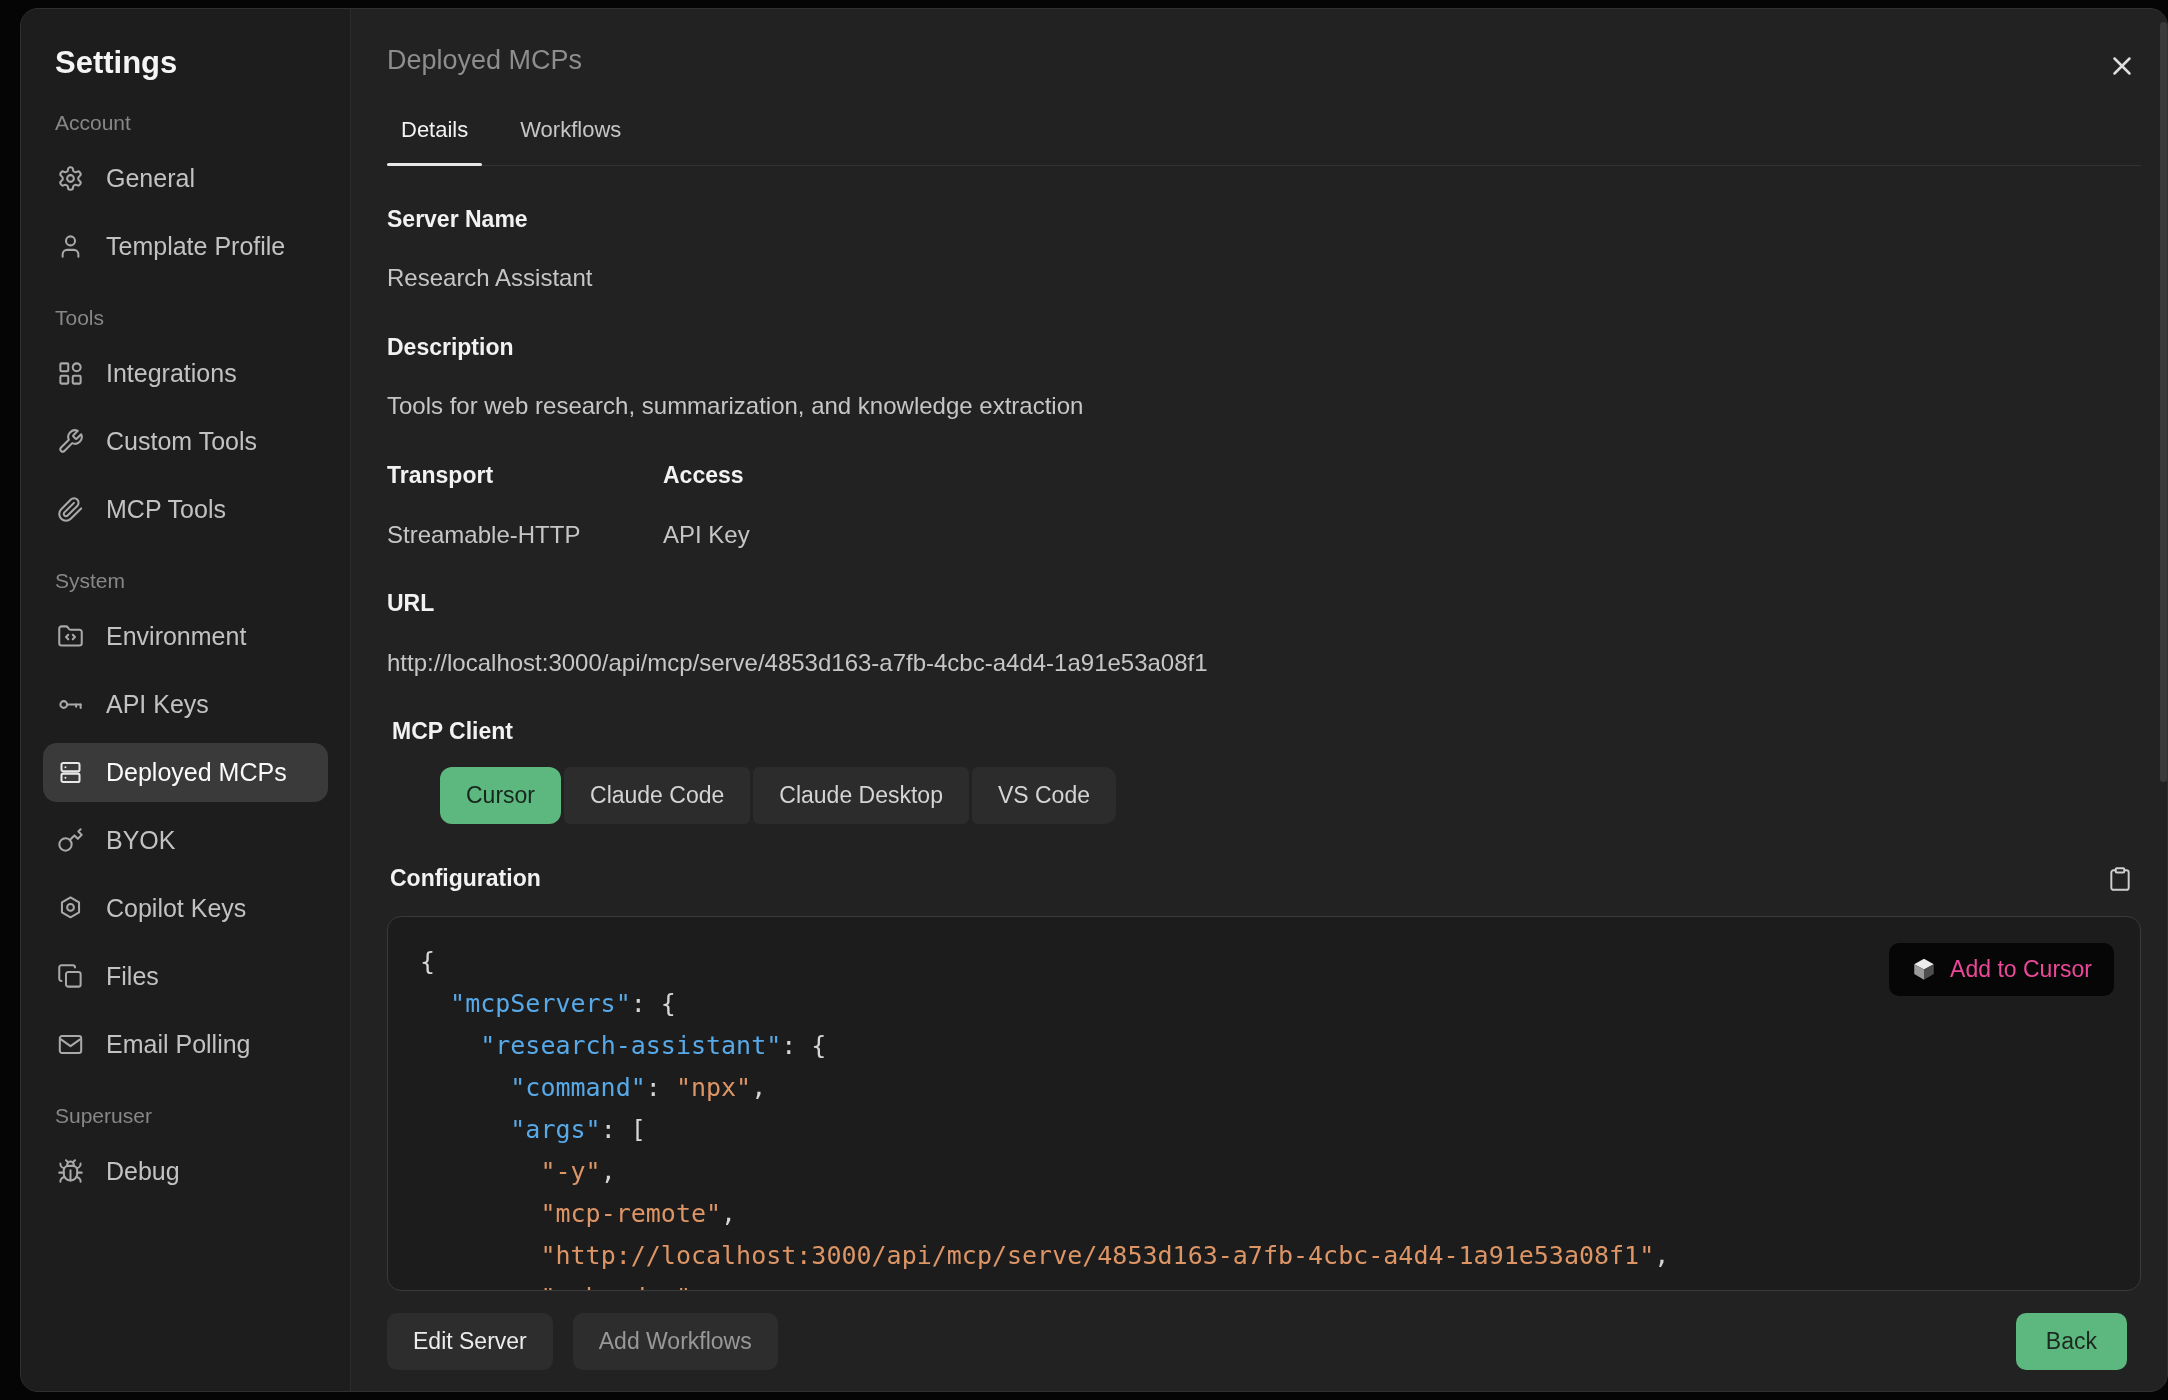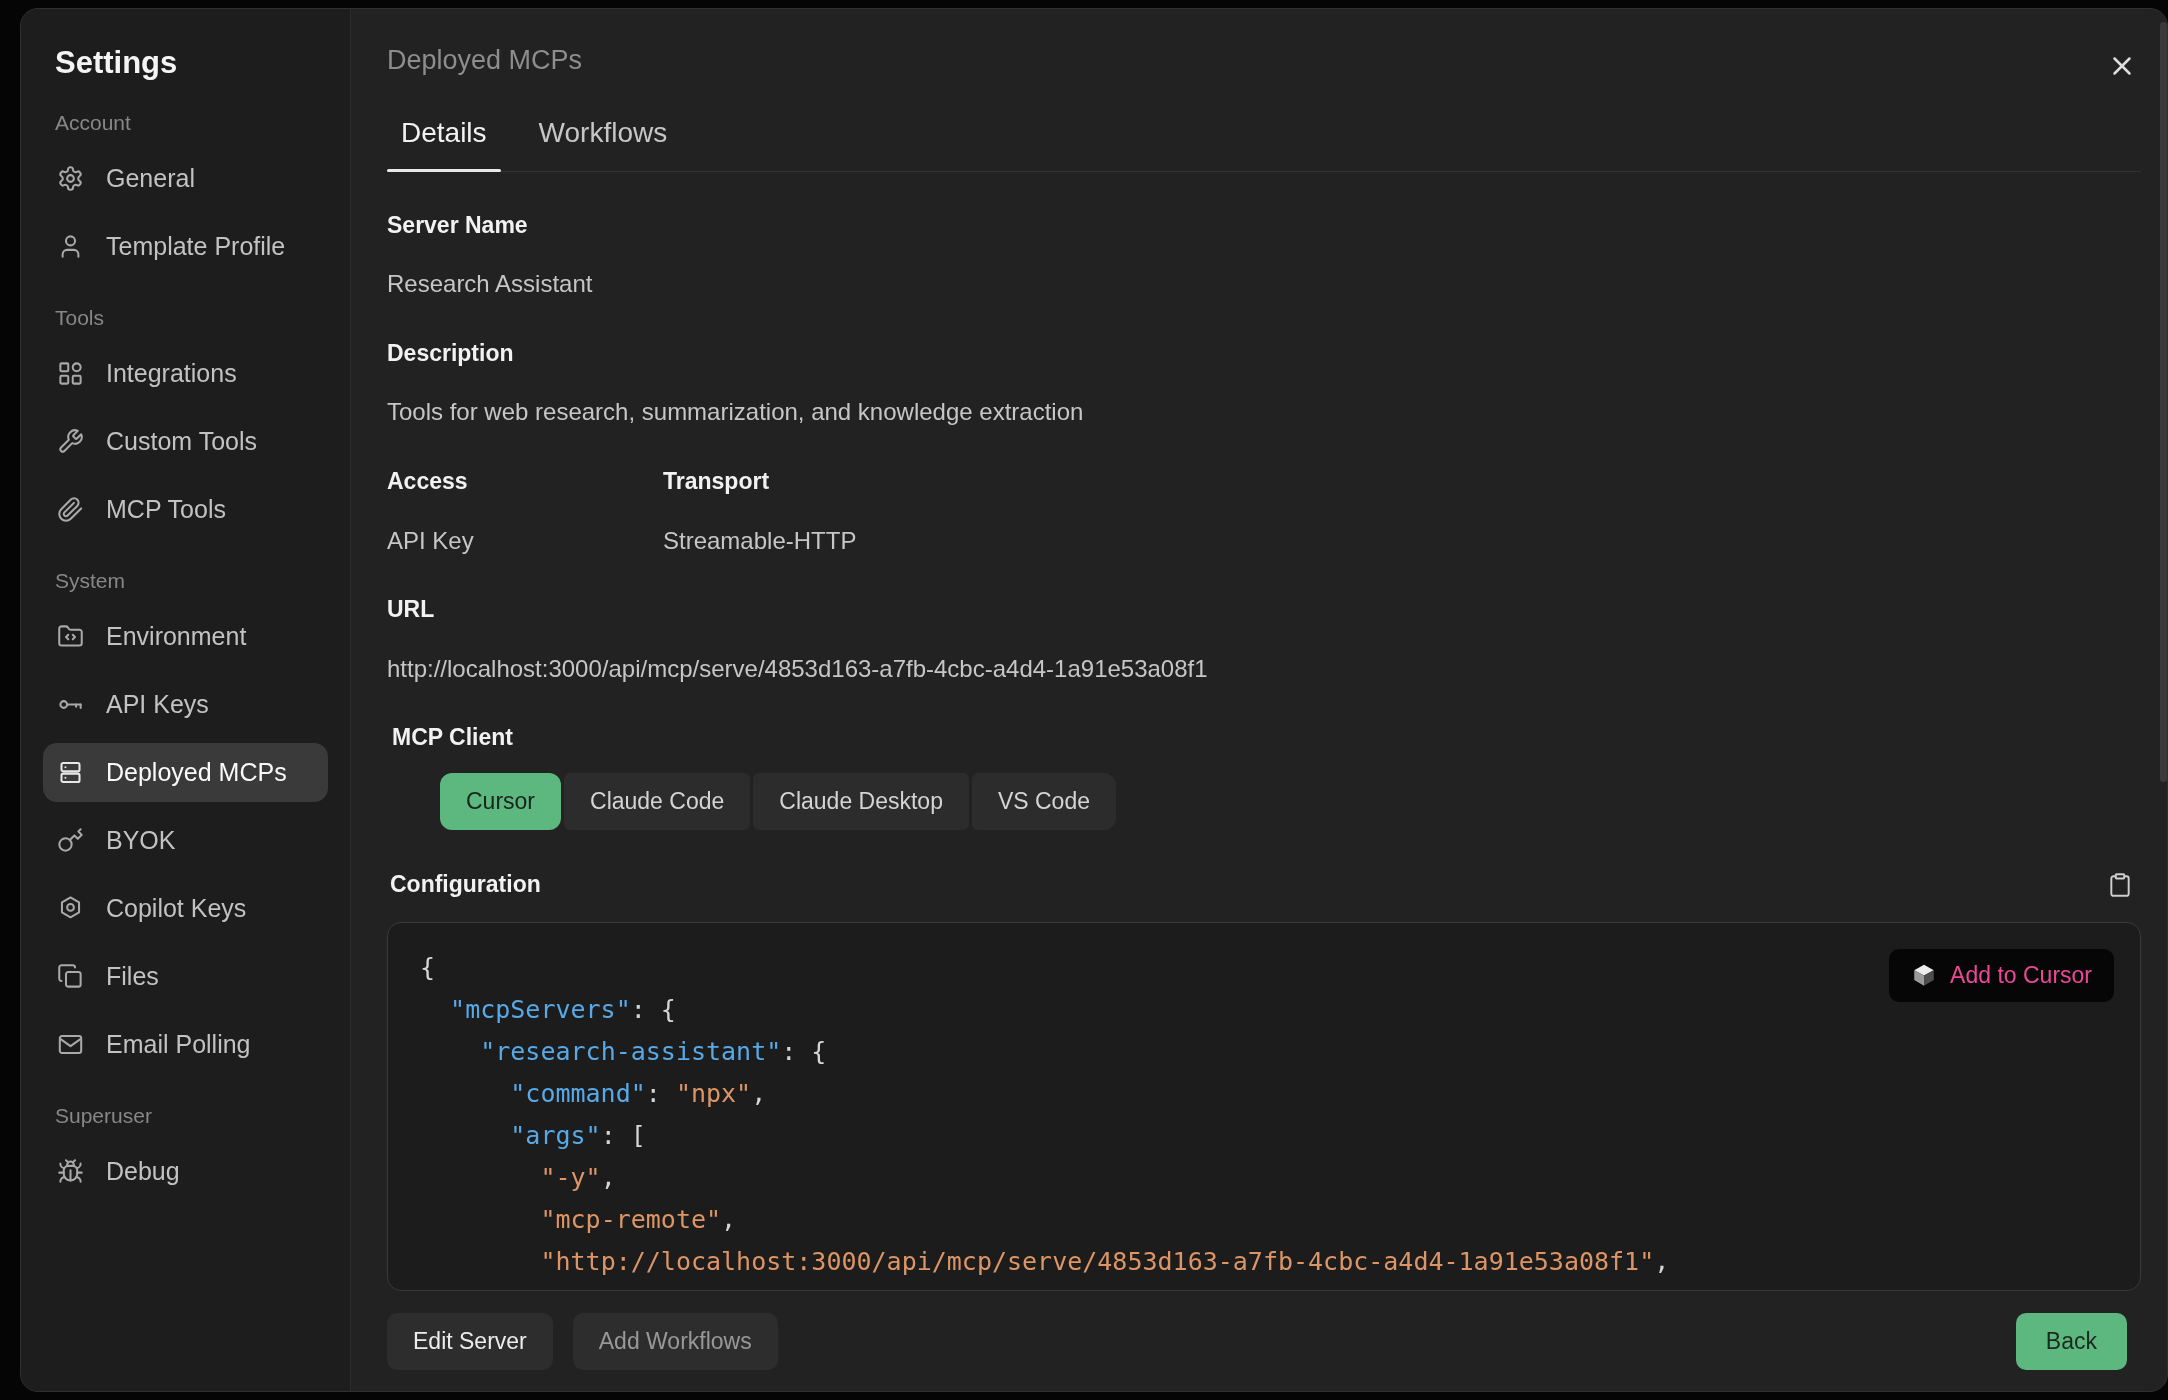--- a/index.html
+++ b/index.html
@@ -37,21 +37,21 @@
   .sb-item.selected .icon { color:#e8e8e8; }
 
   
   .main { flex:1; display:flex; flex-direction:column; padding:0 26px 0 36px; min-width:0; }
   .main-header { display:flex; justify-content:space-between; align-items:flex-start; padding-top:36px; }
   .main-title { font-size:27px; font-weight:500; color:#8d8d8d; }
   .close-btn { color:#dedede; padding:4px; margin-top:2px; }
   .close-btn svg { width:30px; height:30px; }
 
   .tabs { display:flex; margin-top:32px; border-bottom:1px solid #333333; }
-  .tab { font-size:28px; font-weight:500; color:#c6c6c6; padding:0 14px 22px; position:relative; margin-right:24px; }
+  .tab { font-size:22px; font-weight:500; color:#c6c6c6; padding:0 14px 22px; position:relative; margin-right:24px; }
   .tab.active { color:#f2f2f2; }
   .tab.active::after {
     content:""; position:absolute; left:0; right:0; bottom:-1px; height:3px;
     background:#e8e8e8; border-radius:2px;
   }
 
   .content { flex:1; display:flex; flex-direction:column; padding-top:40px; min-height:0; }
   .field-label { font-size:23px; font-weight:700; color:#f2f2f2; margin-bottom:32px; line-height:1.15; }
   .field-value { font-size:24px; color:#c6c6c6; margin-bottom:42px; line-height:1.15; }
   .two-col { display:flex; }
@@ -270,26 +270,26 @@
     <div class="content">
 
       <div class="field-label">Server Name</div>
       <div class="field-value">Research Assistant</div>
 
       <div class="field-label">Description</div>
       <div class="field-value">Tools for web research, summarization, and knowledge extraction</div>
 
       <div class="two-col">
         <div class="col">
+          <div class="field-label">Transport</div>
+          <div class="field-value">Streamable-HTTP</div>
+        </div>
+        <div class="col">
           <div class="field-label">Access</div>
           <div class="field-value">API Key</div>
-        </div>
-        <div class="col">
-          <div class="field-label">Transport</div>
-          <div class="field-value">Streamable-HTTP</div>
         </div>
       </div>
 
       <div class="field-label">URL</div>
       <div class="field-value">http://localhost:3000/api/mcp/serve/4853d163-a7fb-4cbc-a4d4-1a91e53a08f1</div>
 
       <div class="client-section">
         <div class="field-label client-label">MCP Client</div>
         <div class="client-group" id="client-group">
             <button class="client-btn selected">Cursor</button>

